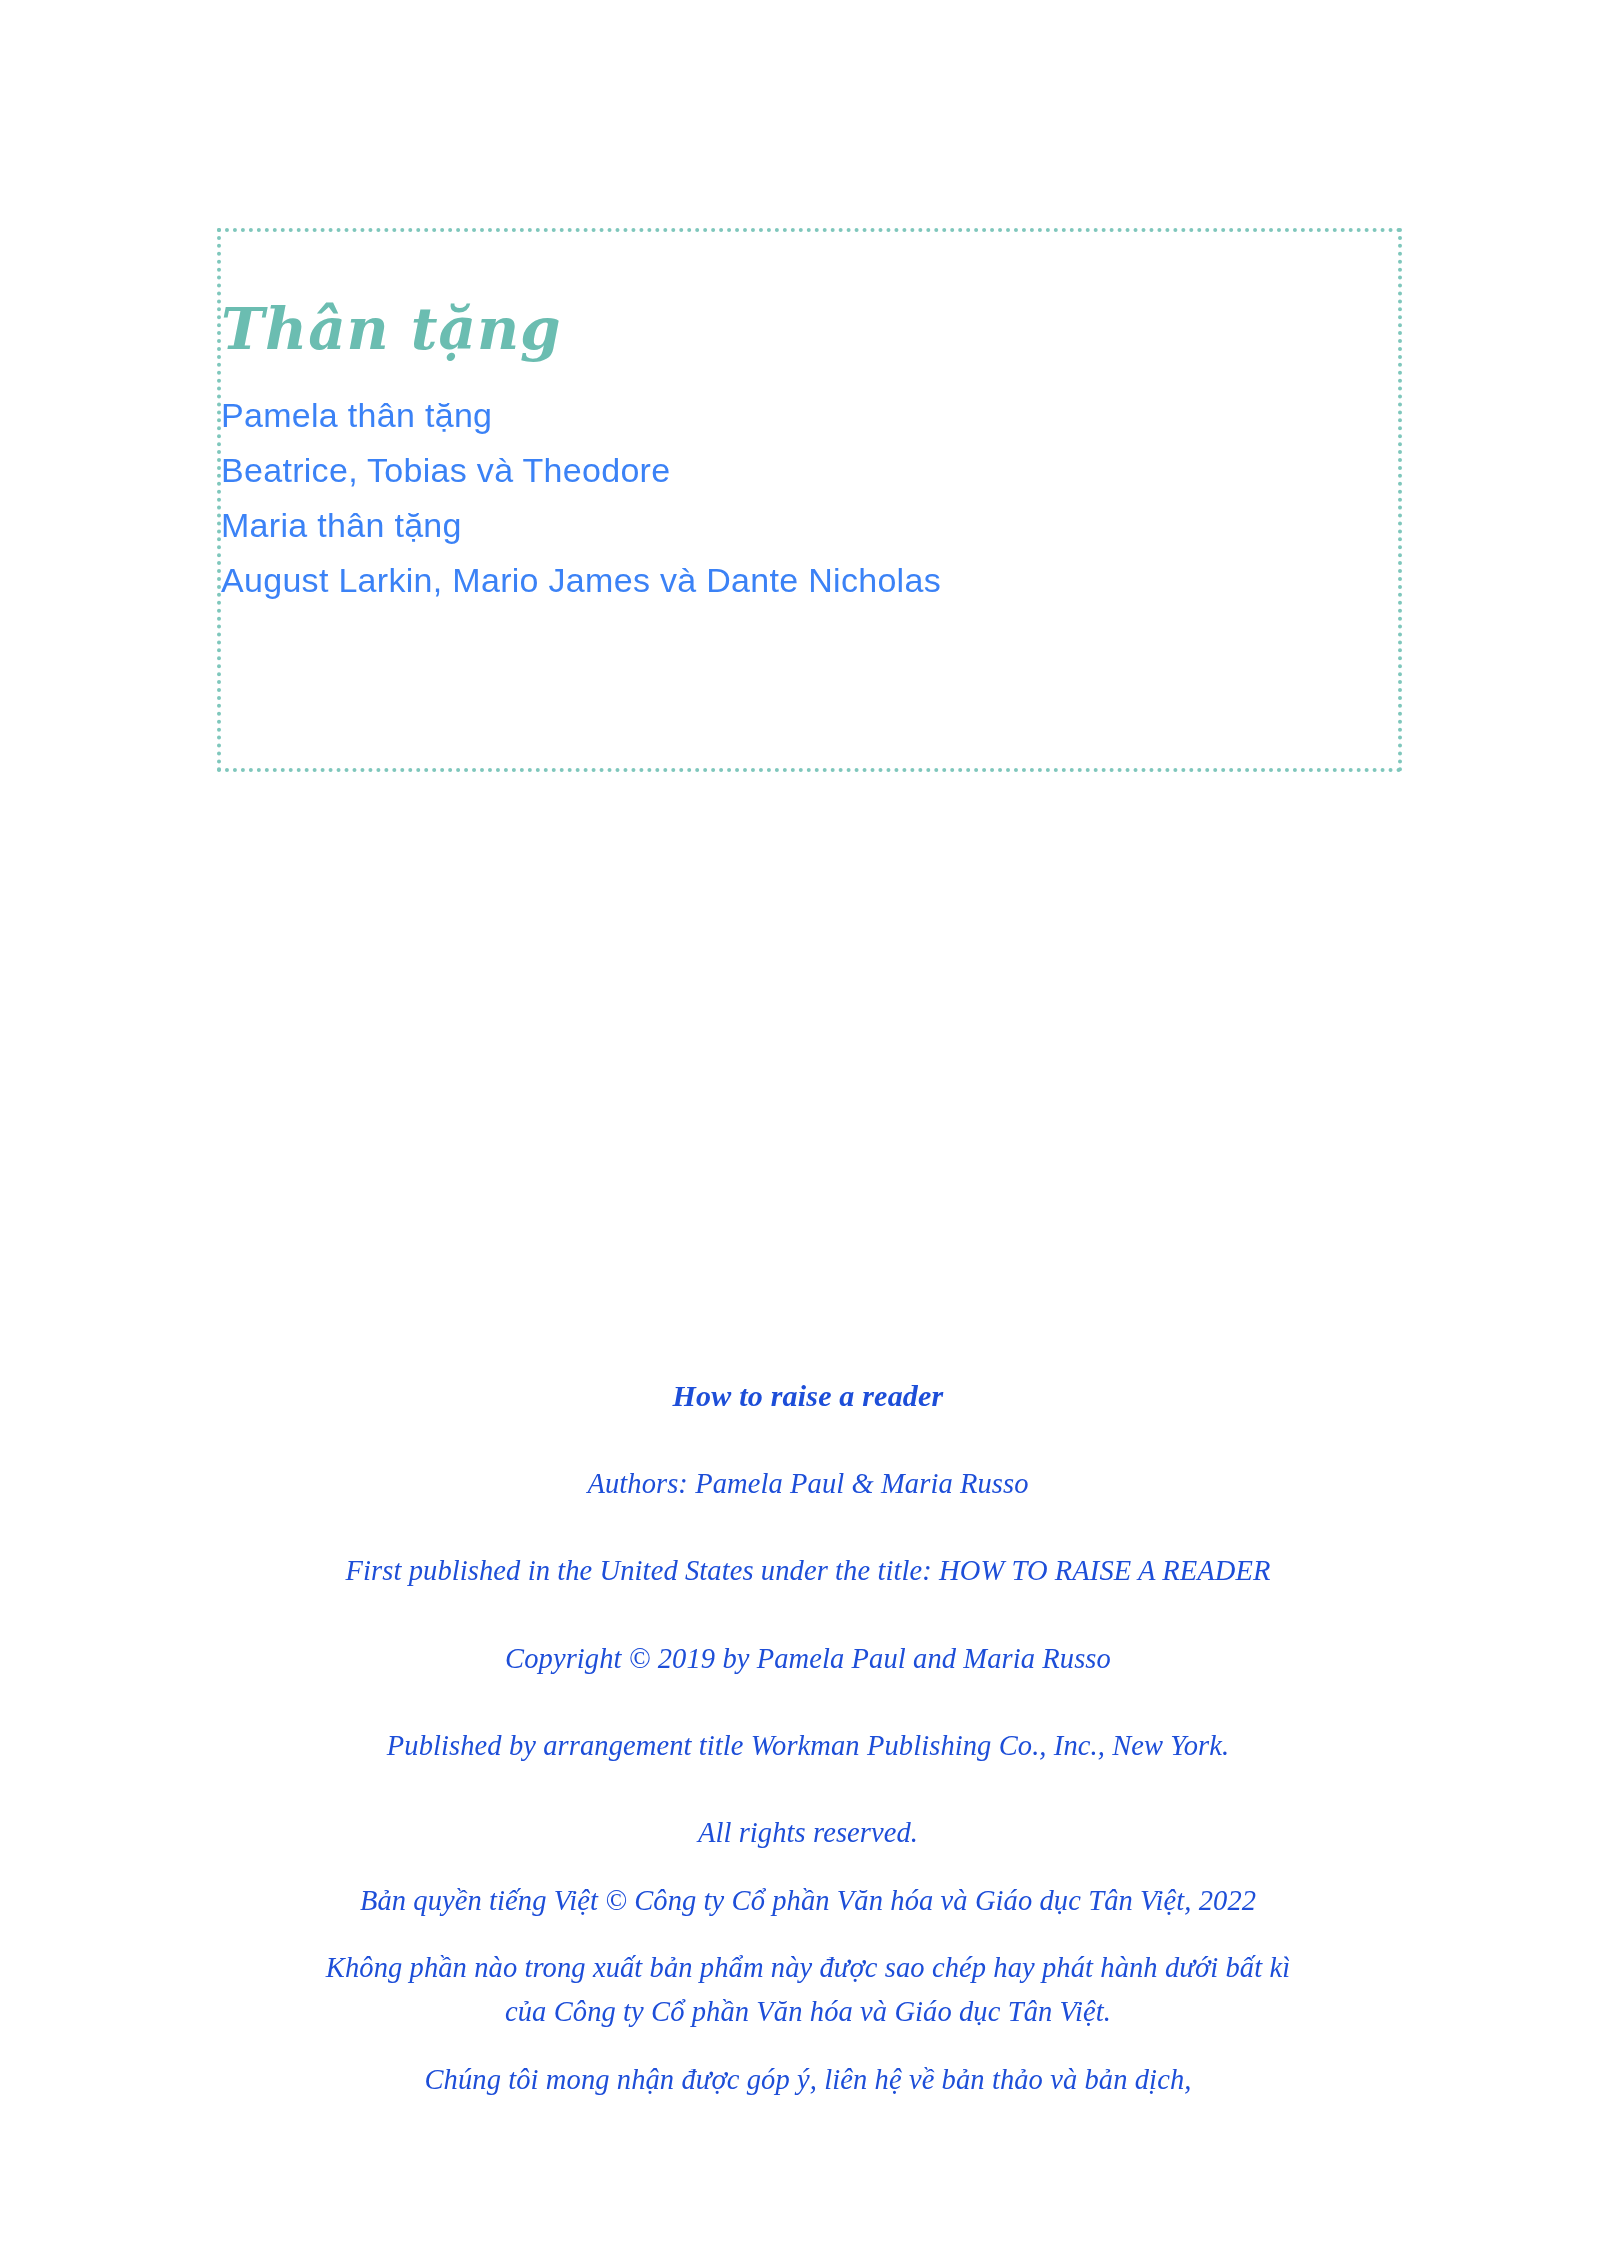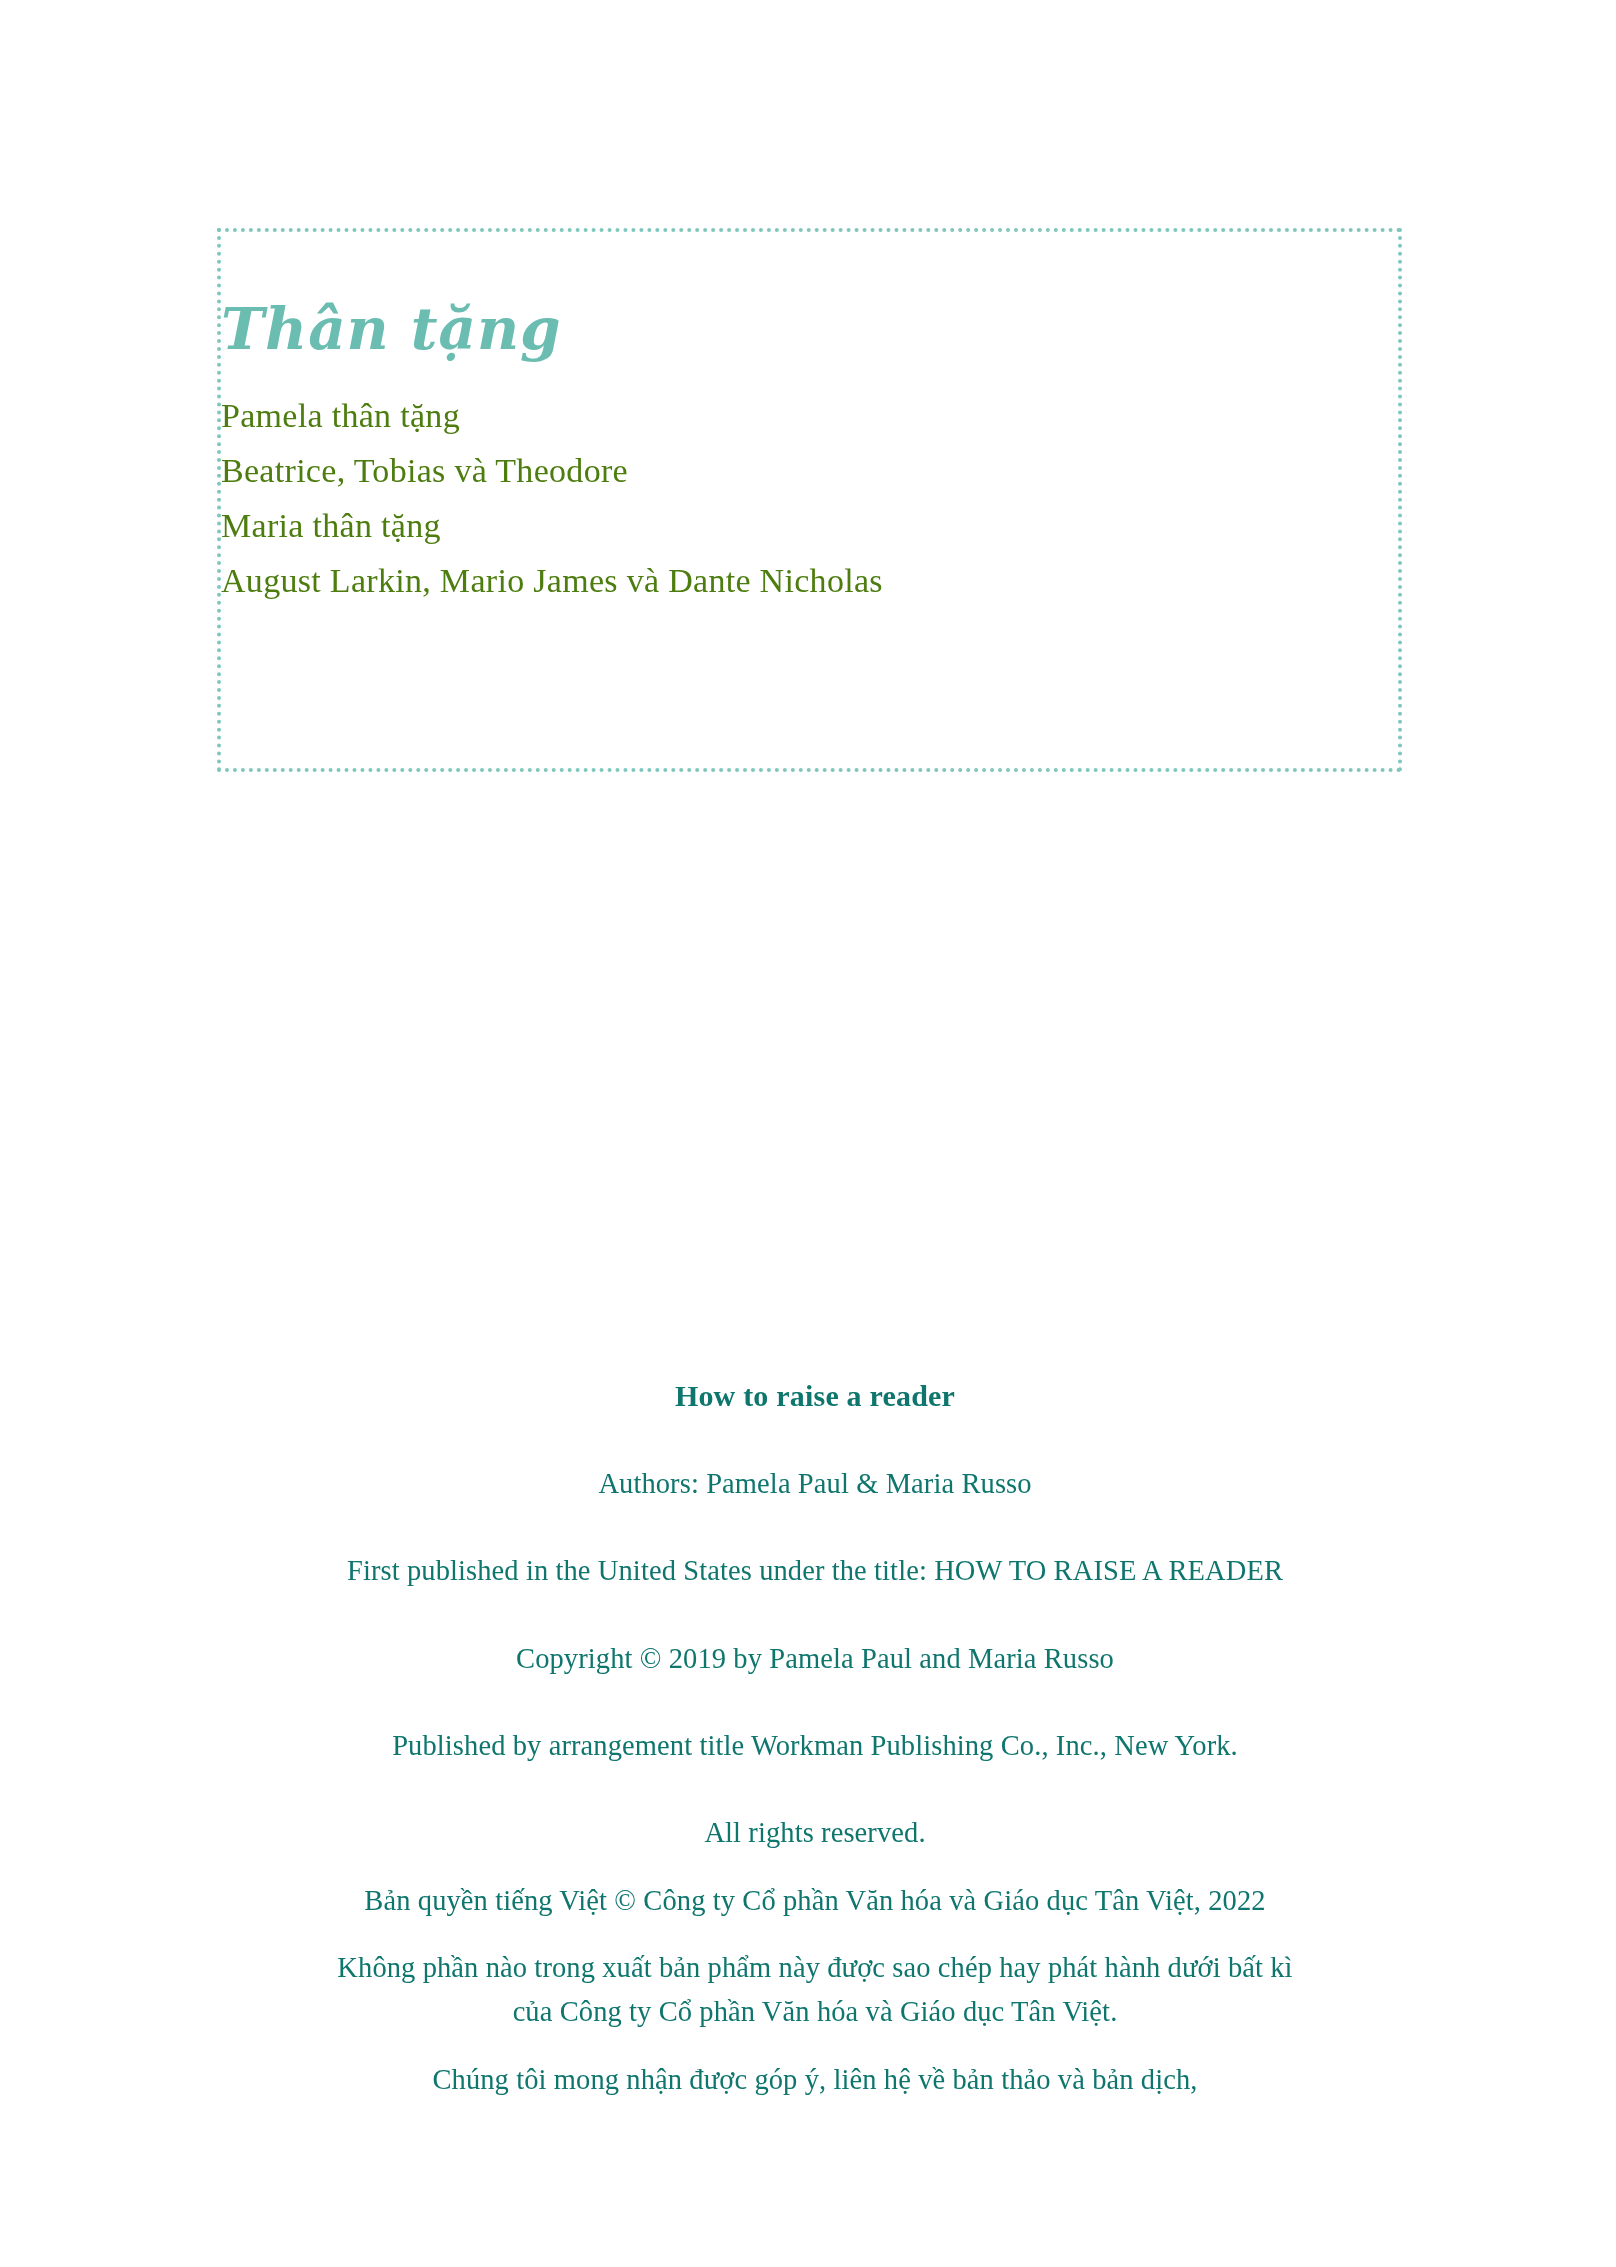--- a/index.html
+++ b/index.html
@@ -42,36 +42,37 @@
     font-style: italic;
     font-weight: 700;
     font-size: 58px;
     color: #6bbdb1;
     letter-spacing: 0.9px;
     line-height: 1.1;
     margin-bottom: 26px;
   }
 
   .dedication-line {
-    font-family: Liberation Serif, serif;
+    font-family: Liberation Sans, sans-serif;
     font-size: 34px;
-    color: #4d7c0f;
+    color: #3b82f6;
     line-height: 1.62;
     text-align: center;
     letter-spacing: 0.3px;
   }
 
   
   .copyright-block {
     position: absolute;
-    left: 172px;
+    left: 165px;
     top: 1373px;
     width: 1286px;
     text-align: center;
-    color: #0f766e;
+    color: #1d4ed8;
+    font-style: italic;
   }
 
   .cr-title {
     font-family: "Liberation Serif", serif;
     font-weight: 700;
     font-size: 30px;
     line-height: 1.5;
     letter-spacing: 0.2px;
   }
 

